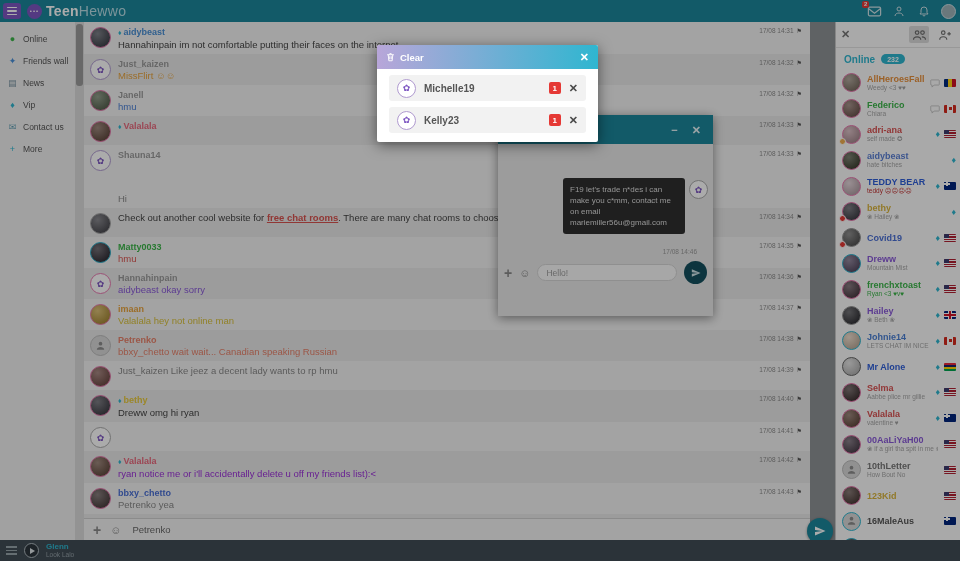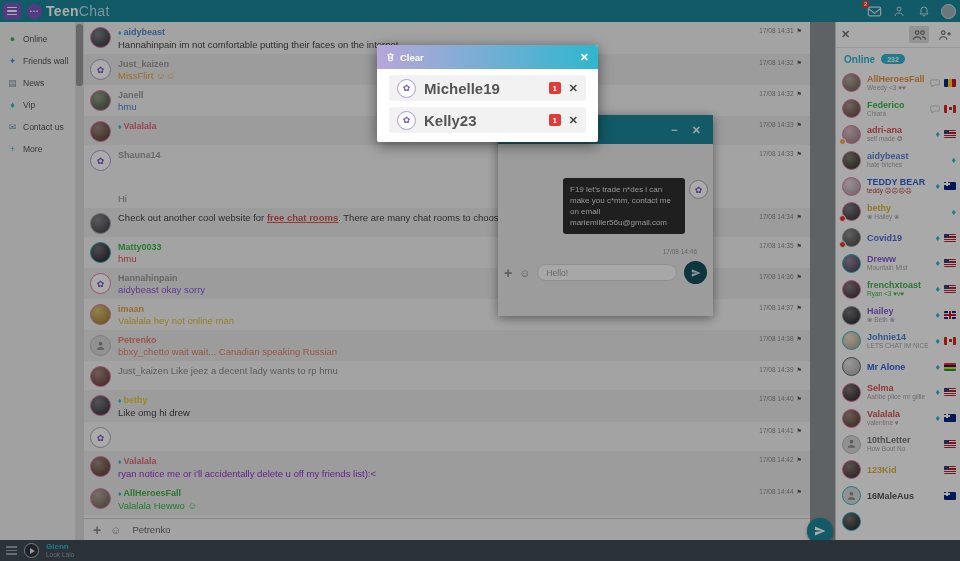--- a/index.html
+++ b/index.html
@@ -97,37 +97,37 @@
   .ptitle{color:#2fb6d0;font-size:8px;font-weight:bold;line-height:9px;}
   .psub{color:#93a0a7;font-size:6.5px;line-height:8px;}
 
   
   .overlay{position:absolute;inset:0;background:rgba(0,0,0,.33);z-index:20;}
   .modal{position:absolute;left:377px;top:45px;width:221px;height:97px;background:#fff;z-index:30;border-radius:2px;box-shadow:0 3px 14px rgba(0,0,0,.5);}
   .modalhead{height:24px;background:linear-gradient(90deg,#b8a6d9,#2fb6d0);display:flex;align-items:center;padding:0 9px;border-radius:2px 2px 0 0;}
   .modaltitle{color:#fff;font-weight:bold;font-size:9.5px;margin-left:5px;}
   .modalclose{margin-left:auto;color:#fff;font-weight:bold;font-size:11px;cursor:pointer;}
   .mrow{display:flex;align-items:center;gap:8px;background:#f2f2f2;border-radius:3px;height:26px;margin:6px 12px;padding:0 8px;cursor:pointer;}
-  .mrowname{font-size:15px;font-weight:bold;color:#555;flex:1;}
+  .mrowname{font-size:10px;font-weight:bold;color:#555;flex:1;}
   .mrowbadge{background:#e53935;color:#fff;font-size:8px;font-weight:bold;width:12px;height:12px;border-radius:2px;display:flex;align-items:center;justify-content:center;}
   .mrowx{color:#4a4a4a;font-weight:bold;font-size:11px;cursor:pointer;}
 </style>
 </head>
 <body>
 
 <div class="screen">
 
   <header class="topbar">
     <div class="hamburger">
         <i></i>
         <i></i>
         <i></i>
       </div>
     <div class="logo-bubble">•••</div>
-    <div class="brand"><span>Teen</span><span class="lite">Chat</span></div>
+    <div class="brand"><span>Teen</span><span class="lite">Hewwo</span></div>
     <div class="top-icons">
       <div class="tico">
         <span class="badge-mini">2</span>
         <svg width="15" height="11" viewBox="0 0 24 18">
             <rect x="2" y="2" width="20" height="14" rx="2"></rect>
             <path d="M2 4l10 8 10-8"></path>
           </svg>
       </div>
       <div class="tico">
         <svg width="12" height="13" viewBox="0 0 24 24">
@@ -272,37 +272,45 @@
           <div class="av msg-size" style="border: 1.5px solid rgb(232, 122, 176); background: radial-gradient(circle at 35% 30%, rgba(255, 255, 255, 0.35), rgba(0, 0, 0, 0.25)), rgb(122, 74, 66);"></div>
           <div>
             <div class="mtext" style="color: rgb(136, 136, 136);">Just_kaizen Like jeez a decent lady wants to rp hmu</div>
           </div>
           <span class="mtime">17/08 14:39<span class="rep">⚑</span></span>
         </div>
         <div class="msgrow alt">
           <div class="av msg-size" style="border: 1.5px solid rgb(232, 122, 176); background: radial-gradient(circle at 35% 30%, rgba(255, 255, 255, 0.35), rgba(0, 0, 0, 0.25)), rgb(58, 58, 68);"></div>
           <div>
             <div class="mname" style="color: rgb(232, 201, 61);"><span class="vipb">♦</span><span>bethy</span></div>
-            <div class="mtext" style="color: rgb(68, 68, 68);">Like omg hi drew</div>
+            <div class="mtext" style="color: rgb(68, 68, 68);">Dreww omg hi ryan</div>
           </div>
           <span class="mtime">17/08 14:40<span class="rep">⚑</span></span>
         </div>
         <div class="msgrow">
           <div class="av msg-size" style="border: 1.5px solid rgb(170, 170, 170); background: rgb(255, 255, 255);">
             <span style="color:#7e57c2;font-size:9px;">✿</span>
           </div>
           <span class="mtime">17/08 14:41<span class="rep">⚑</span></span>
         </div>
         <div class="msgrow alt">
           <div class="av msg-size" style="border: 1.5px solid rgb(232, 122, 176); background: radial-gradient(circle at 35% 30%, rgba(255, 255, 255, 0.35), rgba(0, 0, 0, 0.25)), rgb(107, 74, 58);"></div>
           <div>
             <div class="mname" style="color: rgb(232, 105, 125);"><span class="vipb">♦</span><span>Valalala</span></div>
             <div class="mtext" style="color: rgb(155, 48, 217);">ryan notice me or i'll accidentally delete u off my friends list):&lt;</div>
           </div>
           <span class="mtime">17/08 14:42<span class="rep">⚑</span></span>
+        </div>
+        <div class="msgrow">
+          <div class="av msg-size" style="border: 1.5px solid rgb(232, 122, 176); background: radial-gradient(circle at 35% 30%, rgba(255, 255, 255, 0.35), rgba(0, 0, 0, 0.25)), rgb(74, 58, 58);"></div>
+          <div>
+            <div class="mname" style="color: rgb(74, 111, 212);"><span>bbxy_chetto</span></div>
+            <div class="mtext" style="color: rgb(136, 136, 136);">Petrenko yea</div>
+          </div>
+          <span class="mtime">17/08 14:43<span class="rep">⚑</span></span>
         </div>
         <div class="msgrow alt">
           <div class="av msg-size" style="border: 1.5px solid rgb(232, 122, 176); background: radial-gradient(circle at 35% 30%, rgba(255, 255, 255, 0.35), rgba(0, 0, 0, 0.25)), rgb(138, 122, 106);"></div>
           <div>
             <div class="mname" style="color: rgb(60, 181, 74);"><span class="vipb">♦</span><span>AllHeroesFall</span></div>
             <div class="mtext" style="color: rgb(60, 181, 74);">Valalala Hewwo ☺</div>
           </div>
           <span class="mtime">17/08 14:44<span class="rep">⚑</span></span>
         </div>
         <div class="msgrow">
@@ -529,20 +537,30 @@
           <div class="ucol">
             <div class="uname" style="color:#d95252">Valalala</div>
             <div class="usub">valentine ♥</div>
           </div>
           <div class="uicons">
             <span class="udia">♦</span>
             <span class="flag au"></span>
           </div>
         </div>
         <div class="urow">
+          <div class="av u-size" style="border: 1.5px solid rgb(232, 122, 176); background: radial-gradient(circle at 35% 30%, rgba(255, 255, 255, 0.35), rgba(0, 0, 0, 0.25)), rgb(74, 58, 74);"></div>
+          <div class="ucol">
+            <div class="uname" style="color:#8a5ad9">00AaLiYaH00</div>
+            <div class="usub">❀ if a girl tha spit in me ❀</div>
+          </div>
+          <div class="uicons">
+            <span class="flag us"></span>
+          </div>
+        </div>
+        <div class="urow">
           <div class="av u-size" style="border: 1.5px solid rgb(187, 187, 187); background: rgb(217, 217, 217);">
             <span><svg width="11" height="11" viewBox="0 0 24 24">
                 <circle cx="12" cy="8" r="4" fill="#8d8d8d"></circle>
                 <path d="M4 21c0-4 4-6 8-6s8 2 8 6" fill="#8d8d8d"></path>
               </svg></span>
           </div>
           <div class="ucol">
             <div class="uname" style="color:#777777">10thLetter</div>
             <div class="usub">How Bout No</div>
           </div>

